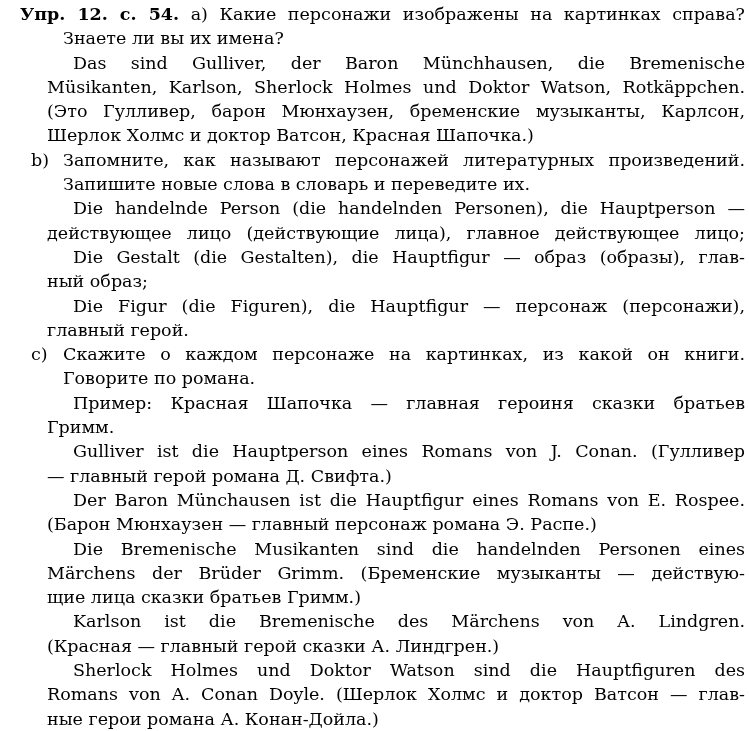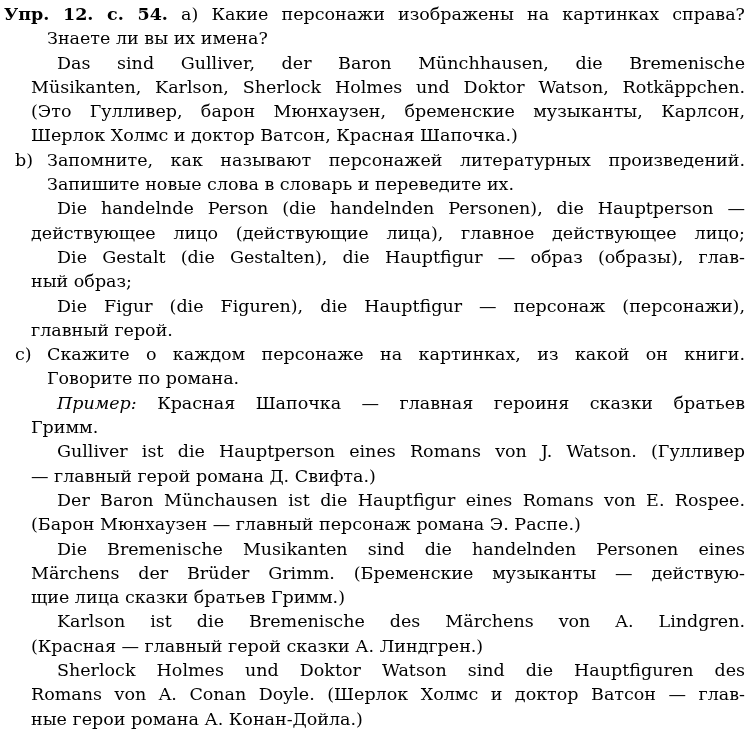--- a/index.html
+++ b/index.html
@@ -10,20 +10,21 @@
   body {
     width: 749px;
     height: 731px;
     overflow: hidden;
     color: #000000;
     font-family: "DejaVu Serif", "Liberation Serif", serif;
     font-size: 17.5px;
   }
   .doc {
     padding: 2px 4px 0 31px; 
+    margin-left: 16px;
   }
   .ln {
     line-height: 24.3px;
     min-height: 24.3px;
     white-space: normal;
   }
   
   .j {
     text-align: justify;
     text-align-last: justify;
@@ -34,21 +35,21 @@
   .cont { padding-left: 16px; }
   
   .par  { padding-left: 26px; }
   
   .mark { margin-left: -16px; }
   .mark .marker {
     display: inline-block;
     width: 32px;
   }
   b  { font-weight: bold; }
-  .it { font-style: italic; }
+  .it { }
 </style>
 </head>
 <body>
 
 <div class="doc">
 
   <div class="ln j head">
     <b>Упр. 12. с. 54.</b>
     <span>а)</span>
     <span>Какие персонажи изображены на картинках справа?</span>
@@ -73,21 +74,21 @@
   <div class="ln j mark"><span class="marker">c)</span><span>Скажите о каждом персонаже на картинках, из какой он книги.</span></div>
 
   <div class="ln cont">Говорите по романа.</div>
 
   <div class="ln j par">
     <span class="it">Пример:</span>
     <span>Красная Шапочка — главная героиня сказки братьев</span>
   </div>
 
   <div class="ln">Гримм.</div>
-  <div class="ln j par">Gulliver ist die Hauptperson eines Romans von J. Watson. (Гулливер</div>
+  <div class="ln j par">Gulliver ist die Hauptperson eines Romans von J. Conan. (Гулливер</div>
   <div class="ln">— главный герой романа Д. Свифта.)</div>
   <div class="ln j par">Der Baron Münchausen ist die Hauptfigur eines Romans von E. Rospee.</div>
   <div class="ln">(Барон Мюнхаузен — главный персонаж романа Э. Распе.)</div>
   <div class="ln j par">Die Bremenische Musikanten sind die handelnden Personen eines</div>
   <div class="ln j">Märchens der Brüder Grimm. (Бременские музыканты — действую-</div>
   <div class="ln">щие лица сказки братьев Гримм.)</div>
   <div class="ln j par">Karlson ist die Bremenische des Märchens von A. Lindgren.</div>
   <div class="ln">(Красная — главный герой сказки А. Линдгрен.)</div>
   <div class="ln j par">Sherlock Holmes und Doktor Watson sind die Hauptfiguren des</div>
   <div class="ln j">Romans von A. Conan Doyle. (Шерлок Холмс и доктор Ватсон — глав-</div>

